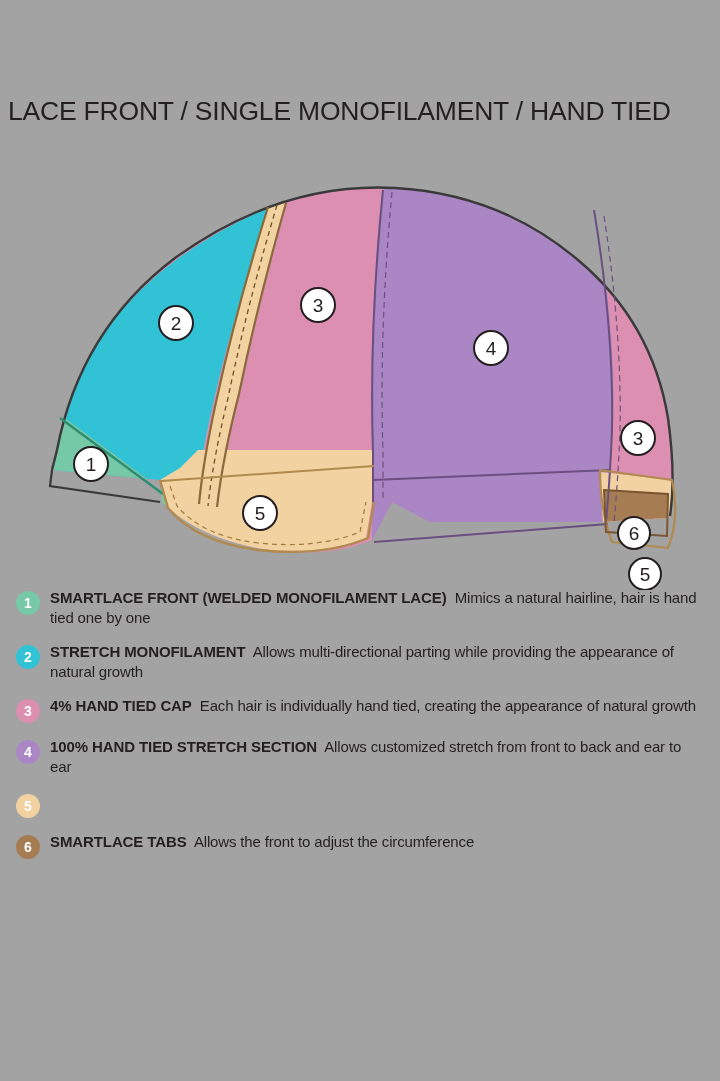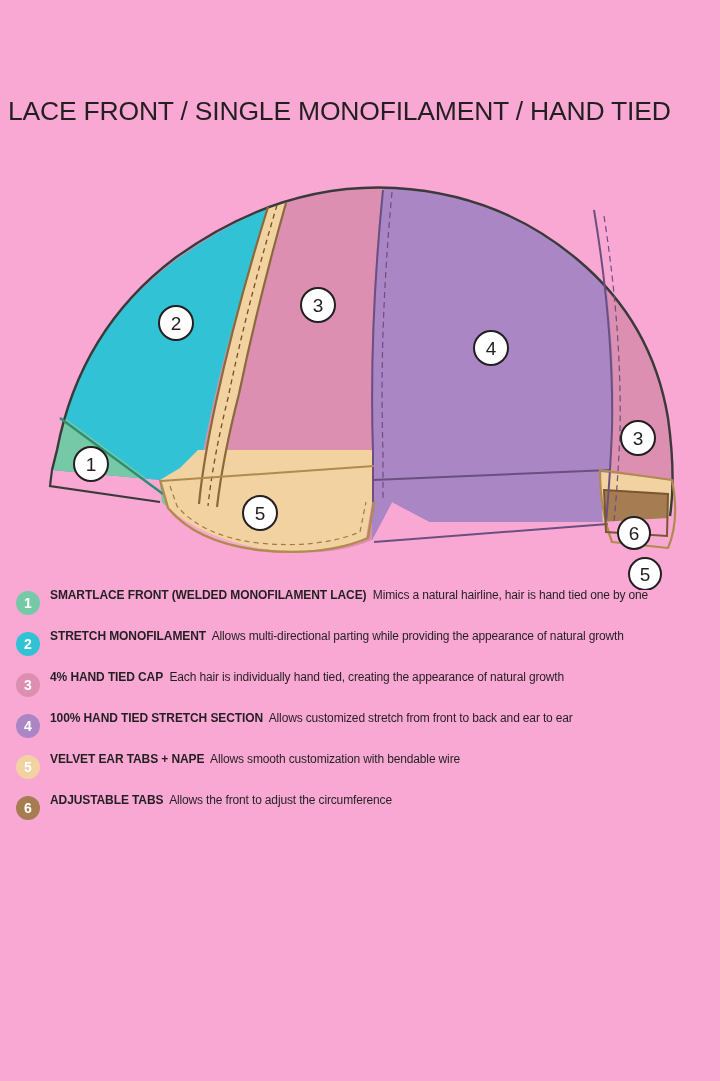--- a/index.html
+++ b/index.html
@@ -7,21 +7,21 @@
     margin: 0; padding: 0;
     width: 720px; height: 1081px;
     background: #ffffff;
     font-family: "Liberation Sans", sans-serif;
     overflow: hidden;
   }
   #page {
     position: relative;
     width: 720px;
     height: 1081px;
-    background: #f9a8d4;
+    background: #a3a3a3;
   }
 
   
   #title {
     position: absolute;
     left: 8px;
     top: 96px;
     width: 706px;
     font-size: 26.5px;
     letter-spacing: -0.2px;
@@ -67,21 +67,21 @@
     align-items: center;
     justify-content: center;
     color: #ffffff;
     font-size: 14px;
     font-weight: 700;
     line-height: 1;
     font-family: "Liberation Sans", sans-serif;
   }
   .legend-text {
     flex: 1 1 auto;
-    font-size: 12px;
+    font-size: 15px;
     line-height: 1.33;
     color: #231f20;
     letter-spacing: -0.15px;
   }
   .legend-text .term {
     font-weight: 700;
     letter-spacing: -0.1px;
   }
   .legend-text .desc {
     font-weight: 400;
@@ -243,28 +243,25 @@
       </div>
       <div class="legend-text">
         <span class="term">100% HAND TIED STRETCH SECTION</span><span>&nbsp; </span><span class="desc">Allows customized stretch from front to back and ear to ear</span>
       </div>
     </div>
 
     <div class="legend-row">
       <div class="badge" style="background:#f2d2a0">
         <span>5</span>
       </div>
-      <div class="legend-text">
-        <span class="term">VELVET EAR TABS + NAPE</span><span>&nbsp; </span><span class="desc">Allows smooth customization with bendable wire</span>
-      </div>
     </div>
 
     <div class="legend-row">
       <div class="badge" style="background:#a67c52">
         <span>6</span>
       </div>
       <div class="legend-text">
-        <span class="term">ADJUSTABLE TABS</span><span>&nbsp; </span><span class="desc">Allows the front to adjust the circumference</span>
+        <span class="term">SMARTLACE TABS</span><span>&nbsp; </span><span class="desc">Allows the front to adjust the circumference</span>
       </div>
     </div>
 
   </div>
 </div>
 
 </body></html>

